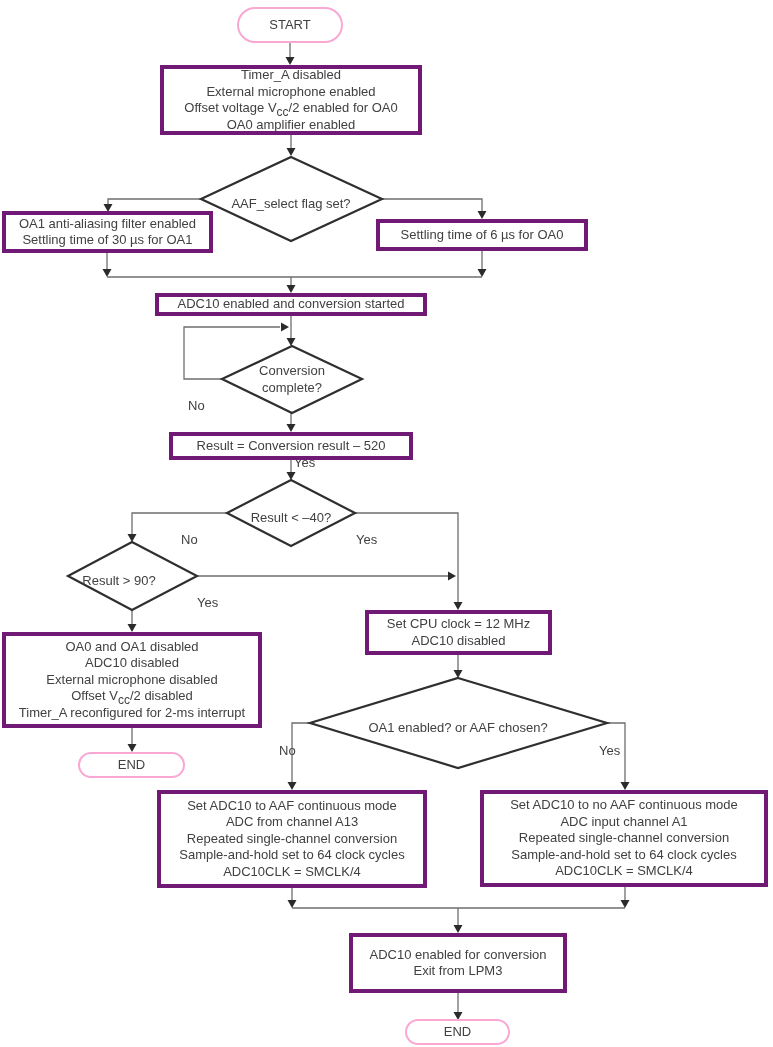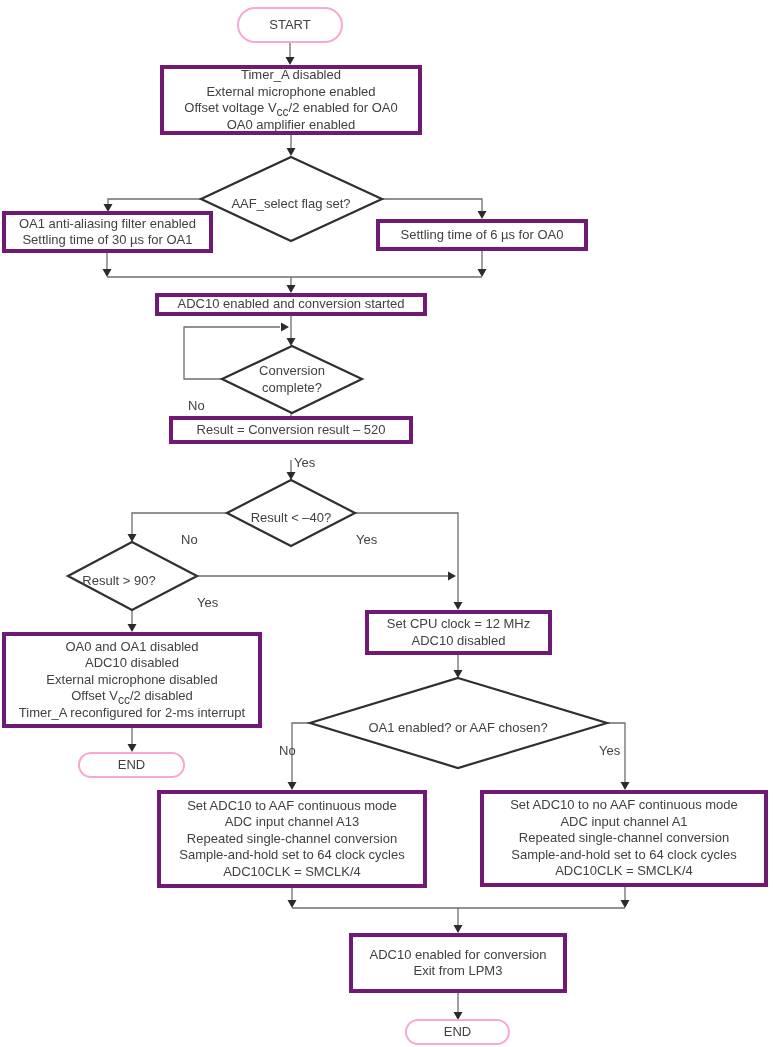--- a/index.html
+++ b/index.html
@@ -122,21 +122,21 @@
     <div>ADC10 enabled and conversion started</div>
   </div>
 
   <div class="dlabel" style="left:227px;top:362px;width:130px;height:34px;">
     <div>Conversion</div>
     <div>complete?</div>
   </div>
   <div class="elabel" style="left:188px;top:356px;width:36px;">No</div>
   <div class="elabel" style="left:294px;top:413px;width:36px;">Yes</div>
 
-  <div class="box" style="left:169px;top:416px;width:244px;height:28px;">
+  <div class="box" style="left:169px;top:432px;width:244px;height:28px;">
     <div>Result = Conversion result – 520</div>
   </div>
 
   <div class="dlabel" style="left:231px;top:500px;width:120px;height:26px;">
     <div>Result &lt; –40?</div>
   </div>
   <div class="elabel" style="left:181px;top:490px;width:36px;">No</div>
   <div class="elabel" style="left:356px;top:490px;width:36px;">Yes</div>
 
   <div class="dlabel" style="left:64px;top:563px;width:110px;height:26px;">
@@ -163,21 +163,21 @@
   </div>
 
   <div class="dlabel" style="left:348px;top:710px;width:220px;height:26px;">
     <div>OA1 enabled? or AAF chosen?</div>
   </div>
   <div class="elabel" style="left:279px;top:701px;width:36px;">No</div>
   <div class="elabel" style="left:599px;top:701px;width:36px;">Yes</div>
 
   <div class="box" style="left:157px;top:790px;width:270px;height:98px;">
     <div>Set ADC10 to AAF continuous mode</div>
-    <div>ADC input channel A13</div>
+    <div>ADC from channel A13</div>
     <div>Repeated single-channel conversion</div>
     <div>Sample-and-hold set to 64 clock cycles</div>
     <div>ADC10CLK = SMCLK/4</div>
   </div>
 
   <div class="box" style="left:480px;top:790px;width:288px;height:97px;">
     <div>Set ADC10 to no AAF continuous mode</div>
     <div>ADC input channel A1</div>
     <div>Repeated single-channel conversion</div>
     <div>Sample-and-hold set to 64 clock cycles</div>

